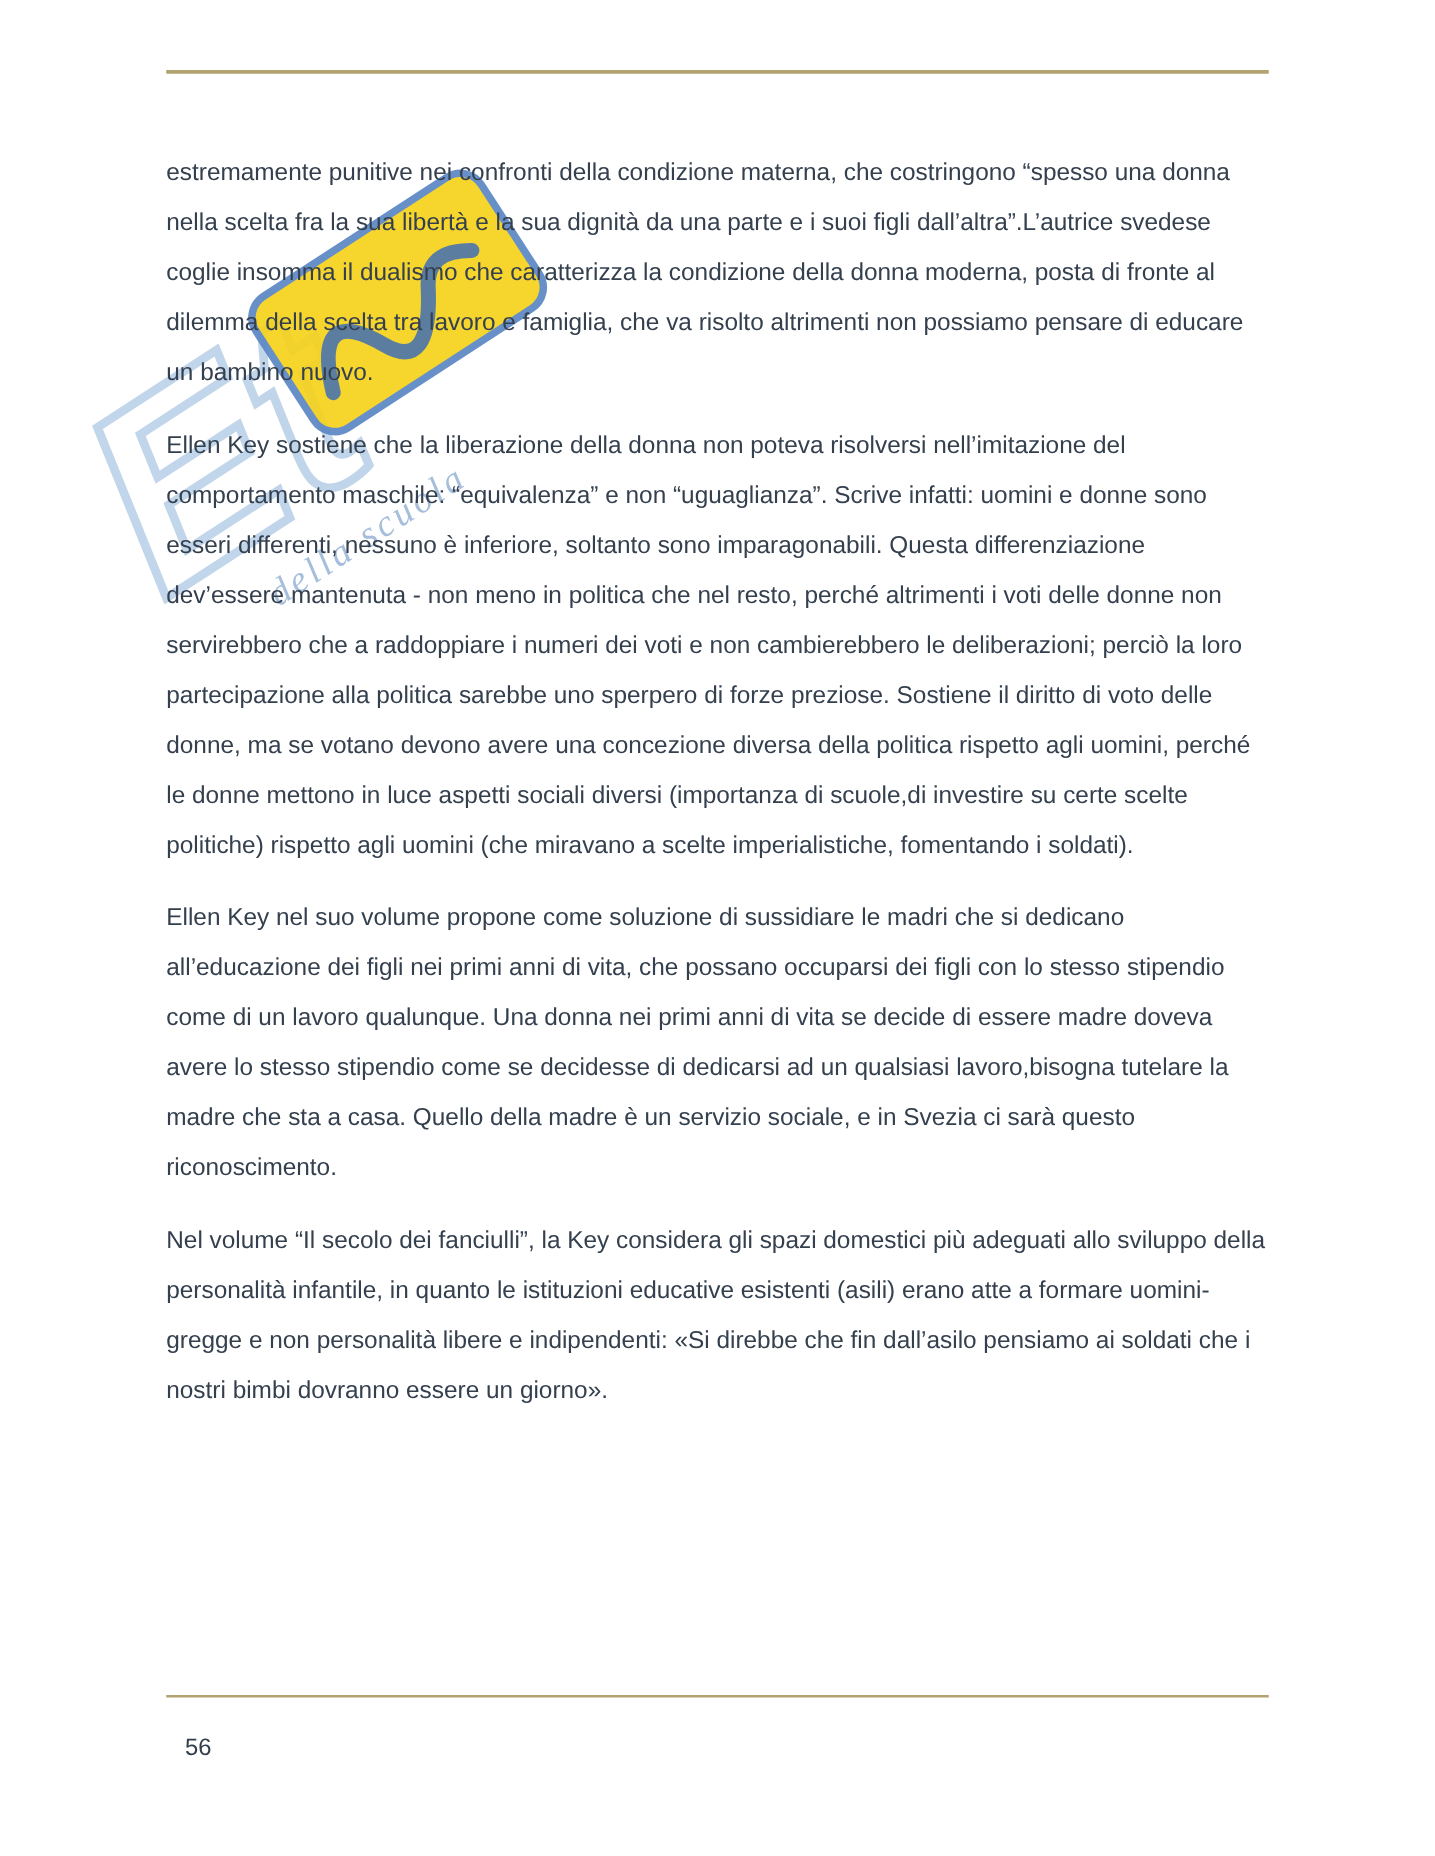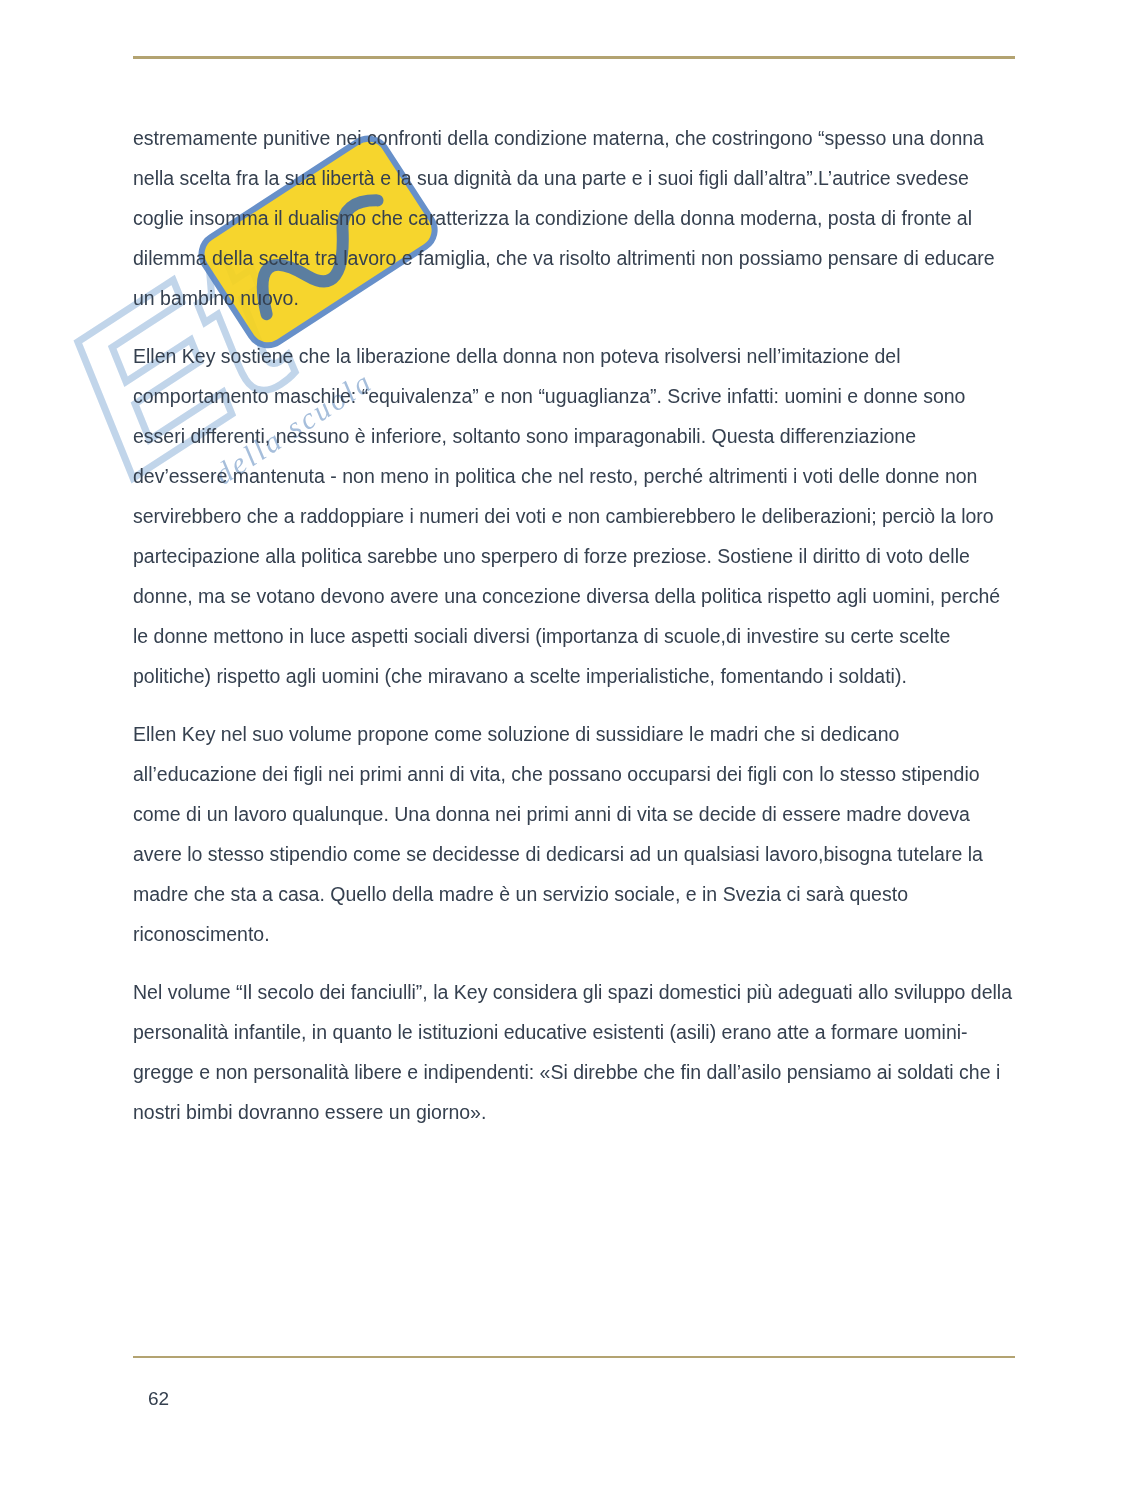--- a/index.html
+++ b/index.html
@@ -66,15 +66,15 @@
 
   <div class="content">
     <p>estremamente punitive nei confronti della condizione materna, che costringono “spesso una donna nella scelta fra la sua libertà e la sua dignità da una parte e i suoi figli dall’altra”.L’autrice svedese coglie insomma il dualismo che caratterizza la condizione della donna moderna, posta di fronte al dilemma della scelta tra lavoro e famiglia, che va risolto altrimenti non possiamo pensare di educare un bambino nuovo.</p>
     <p>Ellen Key sostiene che la liberazione della donna non poteva risolversi nell’imitazione del comportamento maschile: “equivalenza” e non “uguaglianza”. Scrive infatti: uomini e donne sono esseri differenti, nessuno è inferiore, soltanto sono imparagonabili. Questa differenziazione dev’essere mantenuta - non meno in politica che nel resto, perché altrimenti i voti delle donne non servirebbero che a raddoppiare i numeri dei voti e non cambierebbero le deliberazioni; perciò la loro partecipazione alla politica sarebbe uno sperpero di forze preziose. Sostiene il diritto di voto delle donne, ma se votano devono avere una concezione diversa della politica rispetto agli uomini, perché le donne mettono in luce aspetti sociali diversi (importanza di scuole,di investire su certe scelte politiche) rispetto agli uomini (che miravano a scelte imperialistiche, fomentando i soldati).</p>
     <p>Ellen Key nel suo volume propone come soluzione di sussidiare le madri che si dedicano all’educazione dei figli nei primi anni di vita, che possano occuparsi dei figli con lo stesso stipendio come di un lavoro qualunque. Una donna nei primi anni di vita se decide di essere madre doveva avere lo stesso stipendio come se decidesse di dedicarsi ad un qualsiasi lavoro,bisogna tutelare la madre che sta a casa. Quello della madre è un servizio sociale, e in Svezia ci sarà questo riconoscimento.</p>
     <p>Nel volume “Il secolo dei fanciulli”, la Key considera gli spazi domestici più adeguati allo sviluppo della personalità infantile, in quanto le istituzioni educative esistenti (asili) erano atte a formare uomini-gregge e non personalità libere e indipendenti: «Si direbbe che fin dall’asilo pensiamo ai soldati che i nostri bimbi dovranno essere un giorno».</p>
   </div>
 
   <div class="rule rule-bottom"></div>
 
-  <div class="page-number">62</div>
+  <div class="page-number">56</div>
 
 </div>
 
 </body></html>

